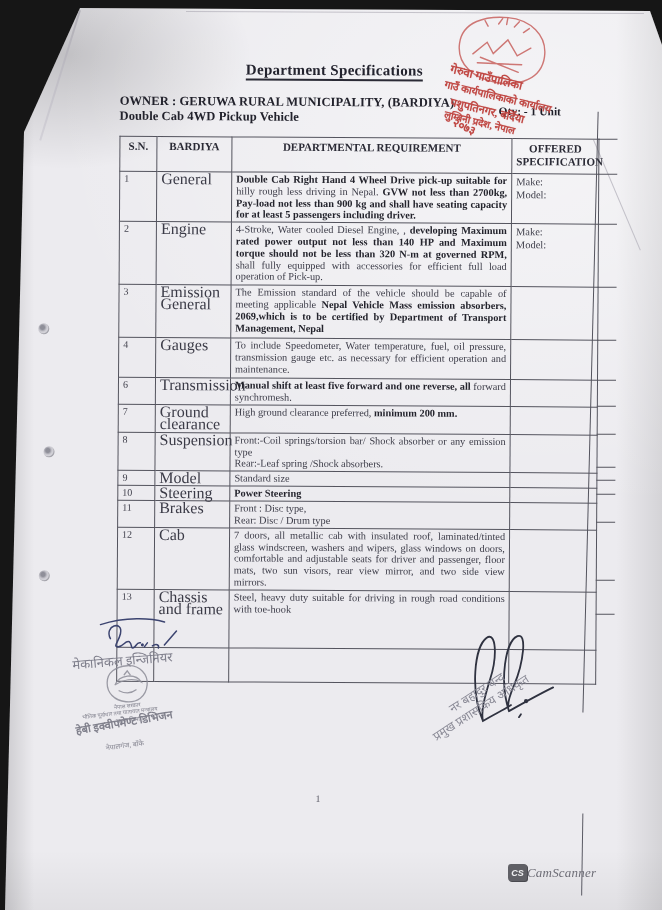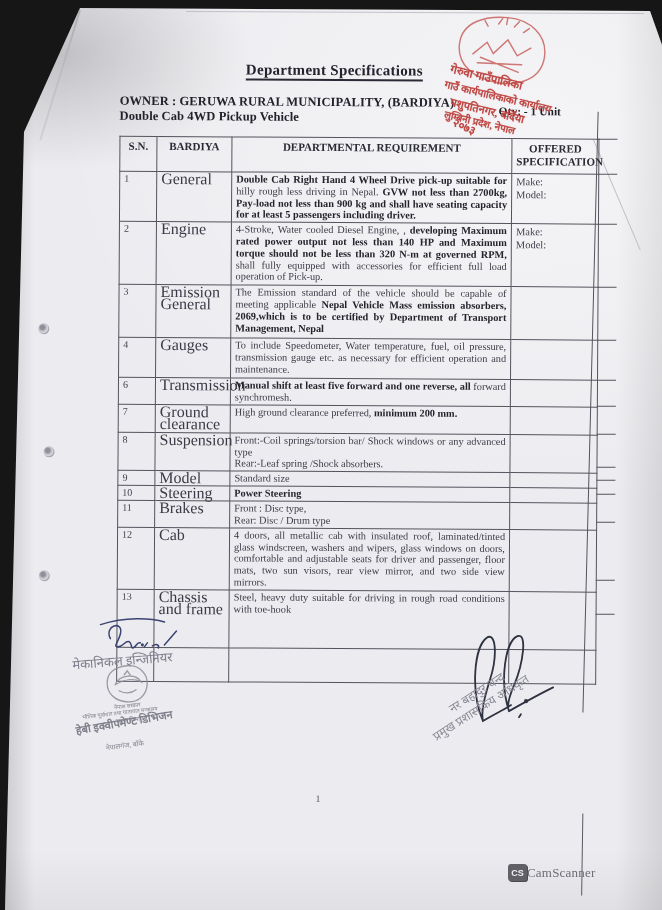--- a/index.html
+++ b/index.html
@@ -87,21 +87,21 @@
   .off2 { position:absolute; left:436px; top:728px; font-size:12px; transform:rotate(-33deg);
     transform-origin:left center; white-space:nowrap; color:#8a8a96; }
 
   
   .punch { position:absolute; width:11px; height:11px; border-radius:50%;
     background:radial-gradient(circle at 38% 38%, #8f8f99 0 2px, #c6c5cc 4px, #e7e6eb 6px);
     box-shadow:inset -1px -1px 1px rgba(90,90,100,.5); }
   .p1{left:38px; top:325px;} .p2{left:44px; top:448px;} .p3{left:40px; top:572px;}
   .page-num { position:absolute; left:318px; top:793px; font-size:10px; color:#5a5a66; }
 
-  .cs-wrap { position:absolute; left:508px; top:864px; display:flex; align-items:center; }
+  .cs-wrap { position:absolute; left:508px; top:864px; display:flex; align-items:center;font-style:italic; }
   .cs-logo { width:19px; height:17px; background:#606066; border-radius:3px; color:#f0f0f2;
     font-family:"Liberation Sans", sans-serif; font-size:9px; font-weight:bold;
     display:flex; align-items:center; justify-content:center; box-shadow:1px 1px 0 #4a4a50; }
   .cs-text { font-size:13px; color:#6d6d76; letter-spacing:.2px; }
 
   svg { display:block; }
 </style>
 </head>
 <body>
 
@@ -184,21 +184,21 @@
           </tr>
           <tr class="r5">
             <td class="sn">7</td>
             <td class="crit">Ground clearance</td>
             <td class="req"><span>High ground clearance preferred, </span><span class="b">minimum 200 mm.</span></td>
             <td class="off"></td>
           </tr>
           <tr class="r6">
             <td class="sn">8</td>
             <td class="crit">Suspension</td>
-            <td class="req"><span>Front:-Coil springs/torsion bar/ Shock windows or any advanced type</span><br><span>Rear:-Leaf spring /Shock absorbers.</span></td>
+            <td class="req"><span>Front:-Coil springs/torsion bar/ Shock absorber or any emission type</span><br><span>Rear:-Leaf spring /Shock absorbers.</span></td>
             <td class="off"></td>
           </tr>
           <tr class="r7">
             <td class="sn">9</td>
             <td class="crit">Model</td>
             <td class="req"><span>Standard size</span></td>
             <td class="off"></td>
           </tr>
           <tr class="r8">
             <td class="sn">10</td>
@@ -208,21 +208,21 @@
           </tr>
           <tr class="r9">
             <td class="sn">11</td>
             <td class="crit">Brakes</td>
             <td class="req"><span>Front : Disc type,</span><br><span>Rear: Disc / Drum type</span></td>
             <td class="off"></td>
           </tr>
           <tr class="r10">
             <td class="sn">12</td>
             <td class="crit">Cab</td>
-            <td class="req"><span>4 doors, all metallic cab with insulated roof, laminated/tinted glass windscreen, washers and wipers, glass windows on doors, comfortable and adjustable seats for driver and passenger, floor mats, two sun visors, rear view mirror, and two side view mirrors.</span></td>
+            <td class="req"><span>7 doors, all metallic cab with insulated roof, laminated/tinted glass windscreen, washers and wipers, glass windows on doors, comfortable and adjustable seats for driver and passenger, floor mats, two sun visors, rear view mirror, and two side view mirrors.</span></td>
             <td class="off"></td>
           </tr>
           <tr class="r11">
             <td class="sn">13</td>
             <td class="crit">Chassis and frame</td>
             <td class="req"><span>Steel, heavy duty suitable for driving in rough road conditions with toe-hook</span></td>
             <td class="off"></td>
           </tr>
           <tr class="r12">
             <td class="sn"></td>

